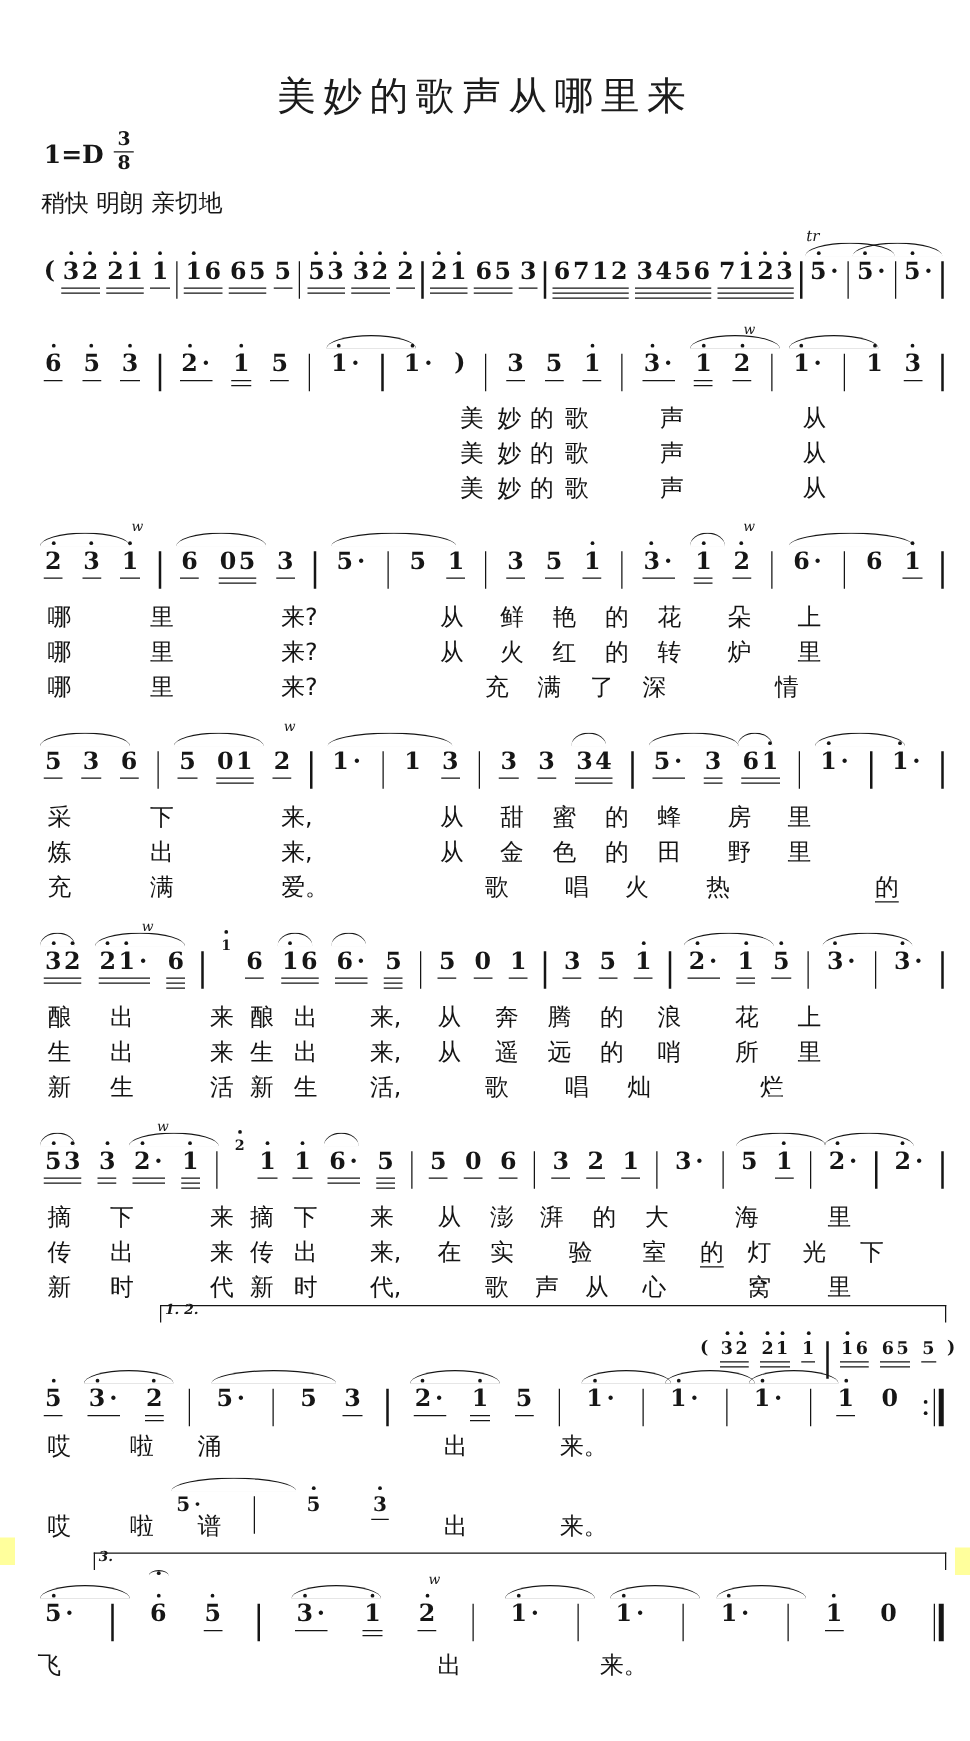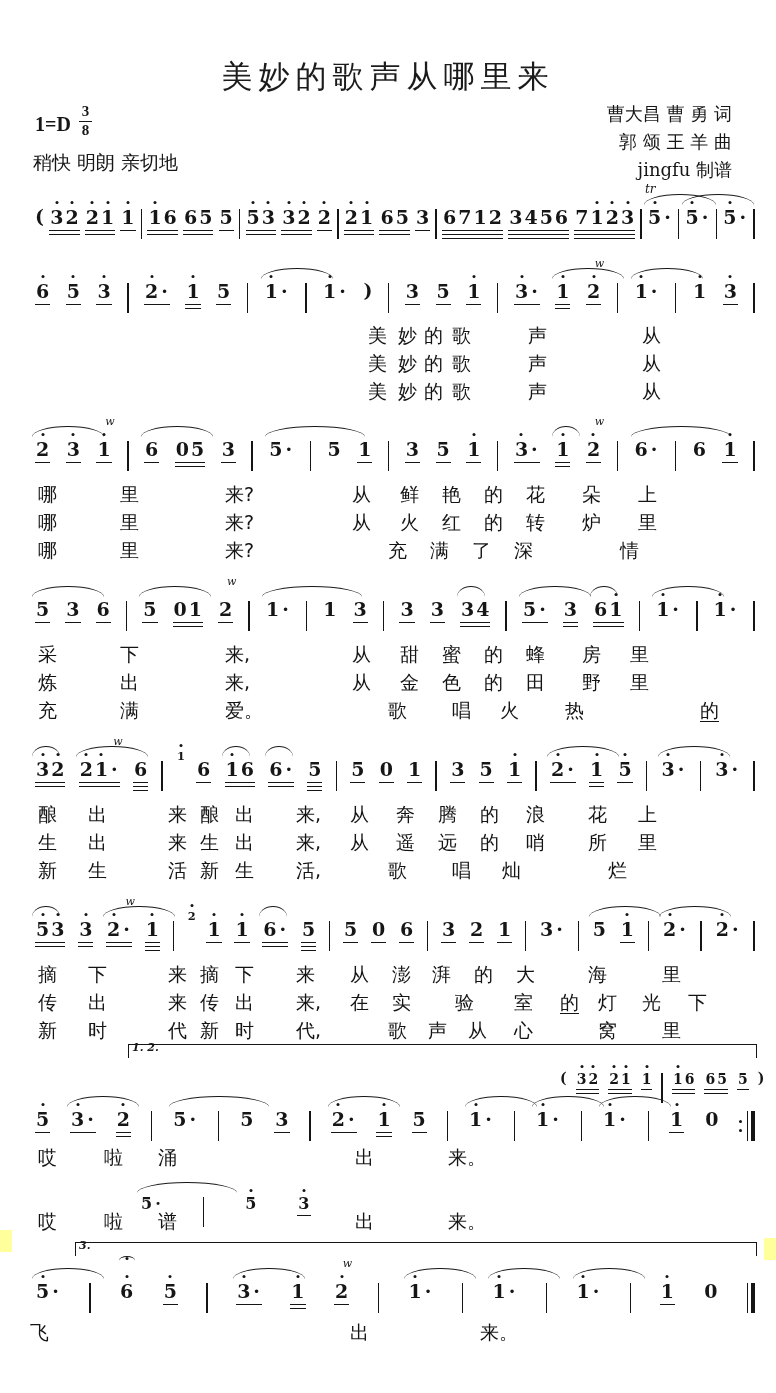--- a/index.html
+++ b/index.html
@@ -1,20 +1,20 @@
 <!DOCTYPE html>
 <html><head>
 <meta charset="utf-8">
 <style>
   html,body{margin:0;padding:0;background:#e8e8e8;}
   #page{position:relative;width:776px;height:1393px;background:#ffffff;overflow:hidden;
         font-family:"DejaVu Serif",serif;color:#161616;}
   .title{position:absolute;top:56px;left:0;width:100%;text-align:center;
          font-size:31px;letter-spacing:6px;color:#1b1b1b;font-weight:400;}
-  .keysig{position:absolute;left:35px;top:104px;font-size:20px;font-weight:700;font-family:Liberation Serif, serif;}
+  .keysig{position:absolute;left:35px;top:104px;font-size:20px;font-weight:700;}
   .frac{display:inline-block;vertical-align:-4px;text-align:center;font-size:15px;line-height:1.05;margin-left:8px;}
   .frac .num{display:block;border-bottom:1.6px solid #161616;padding:0 3px 1px;}
   .frac .den{display:block;padding-top:1px;}
   .tempo{position:absolute;left:33px;top:150px;font-size:19px;}
   .credits{position:absolute;right:44px;top:100px;text-align:right;font-size:18px;line-height:28px;}
   
   .sys{position:absolute;display:flex;justify-content:space-between;align-items:flex-start;
        font-size:19px;line-height:1;}
   .sys.nofit{justify-content:flex-start;}
   .tok{display:inline-flex;flex-direction:column;align-items:stretch;position:relative;
@@ -53,25 +53,20 @@
 
 <div id="page">
   <div class="title">美妙的歌声从哪里来</div>
 
   <div class="keysig">
     <span>1=D</span><span class="frac"><span class="num">3</span><span class="den">8</span></span>
   </div>
 
   <div class="tempo">稍快 明朗 亲切地</div>
 
-  <div class="credits">
-    <div>曹大昌 曹  勇 词</div>
-    <div>郭  颂 王  羊 曲</div>
-    <div>jingfu 制谱</div>
-  </div>
 
 <div class="sys" style="left: 35px; top: 198px; width: 720px;">
       <span class="paren">(</span>
       <span class="tok">
         <span class="trow">
           <span class="ch">3<i class="hd"></i></span>
           <span class="ch">2<i class="hd"></i></span>
         </span>
         <i class="bm"></i>
         <i class="bm"></i>

